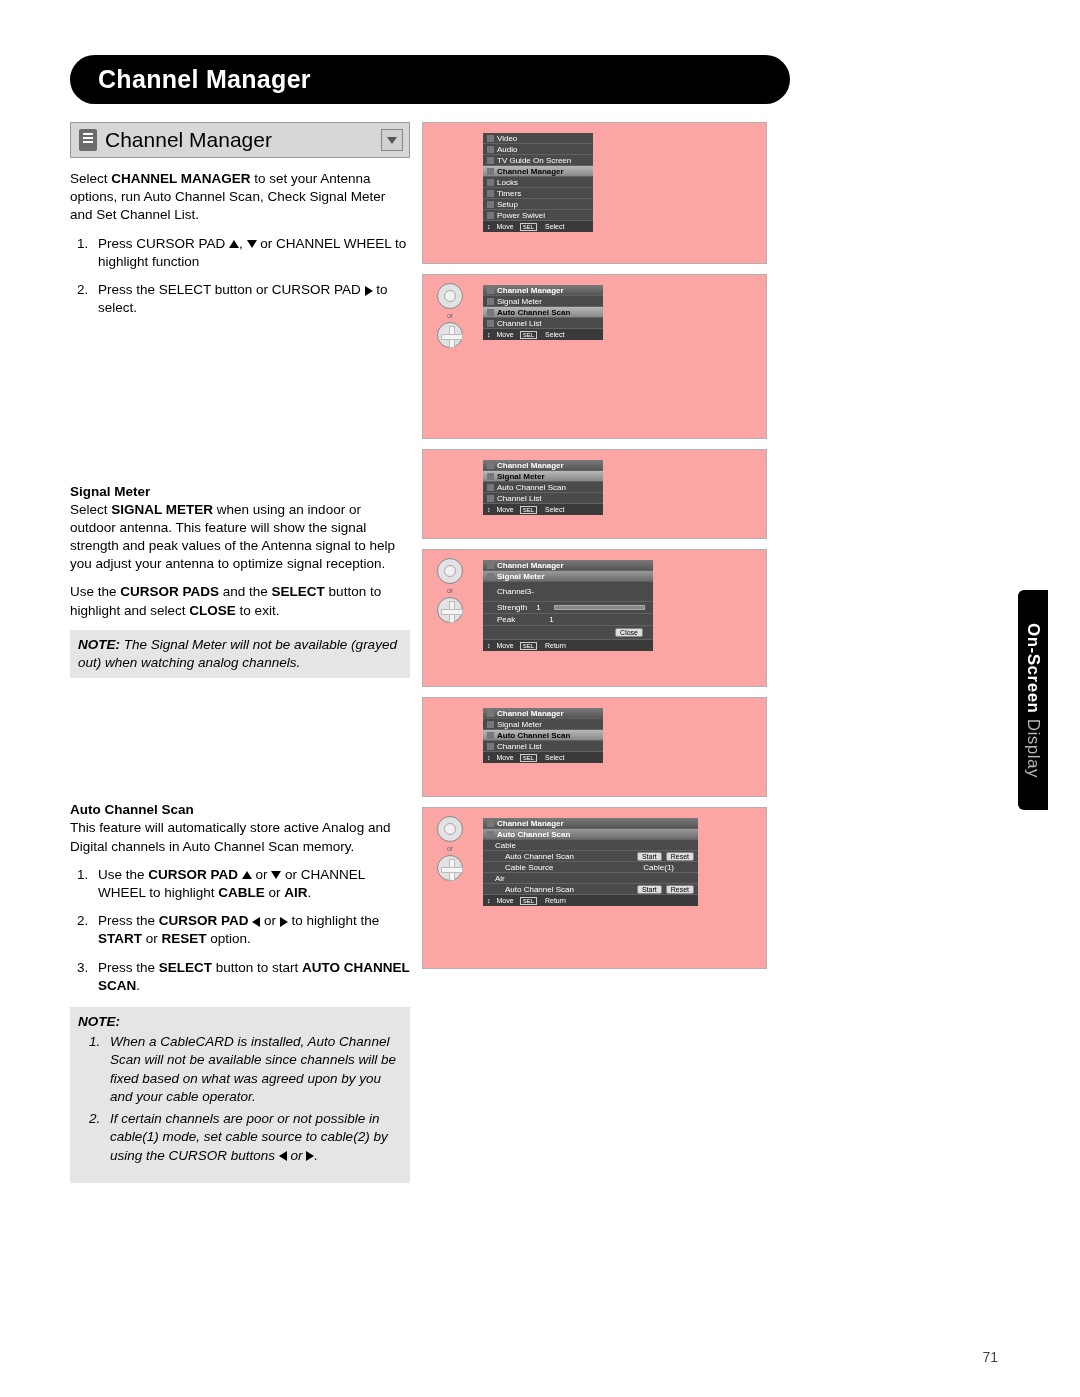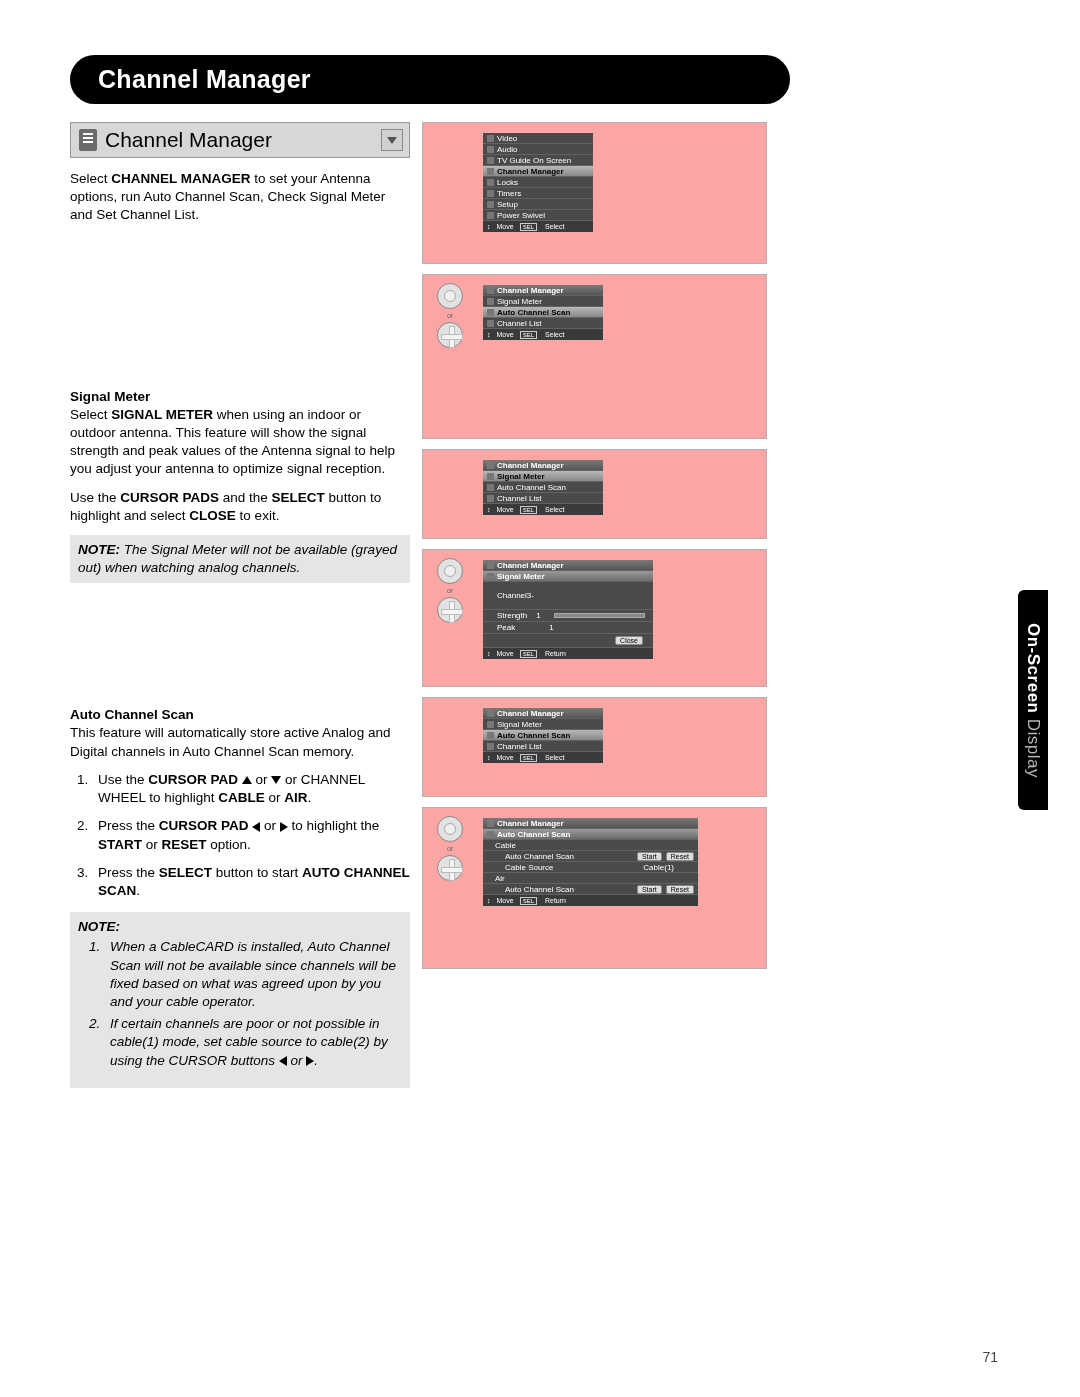--- a/index.html
+++ b/index.html
@@ -76,20 +76,24 @@
       <div class="section-header">
         <span class="doc-icon"></span>
         <span class="title">Channel Manager</span>
         <span class="arrow-box"></span>
       </div>
 
       <p>
         <span>Select </span><span class="b">CHANNEL MANAGER</span><span> to set your Antenna options, run Auto Channel Scan, Check Signal Meter and Set Channel List.</span>
       </p>
 
+      <ol>
+        <li><span>Press CURSOR PAD </span><span class="tri-u"></span><span>, </span><span class="tri-d"></span><span> or CHANNEL WHEEL to highlight function</span></li>
+        <li><span>Press the SELECT button or CURSOR PAD </span><span class="tri-r"></span><span> to select.</span></li>
+      </ol>
 
       <div style="height:150px"></div>
 
       <div class="subhead">Signal Meter</div>
       <p>
         <span>Select </span><span class="b">SIGNAL METER</span><span> when using an indoor or outdoor antenna. This feature will show the signal strength and peak values of the Antenna signal to help you adjust your antenna to optimize signal reception.</span>
       </p>
       <p>
         <span>Use the </span><span class="b">CURSOR PADS</span><span> and the </span><span class="b">SELECT</span><span> button to highlight and select </span><span class="b">CLOSE</span><span> to exit.</span>
       </p>
@@ -233,21 +237,21 @@
         </div>
         <div class="menu" style="left:60px; top:10px; width:170px;">
           <div class="row hd">
               <span class="cli"></span>
               <span>Channel Manager</span>
             </div>
           <div class="row hd" style="background:linear-gradient(#9a9a9a,#6c6c6c);">
               <span class="cli"></span>
               <span>Signal Meter</span>
             </div>
-          <div class="row" style="height:28px; padding-left:14px; ">
+          <div class="row" style="height:20px; padding-left:14px; ">
               <span>Channel</span>
               <span>3-</span>
             </div>
           <div class="row" style="height:12px; padding-left:14px; gap:9px;">
               <span>Strength</span>
               <span>1</span>
               <span style="flex:1; height:5px; background:#888; border:1px solid #aaa; margin:0 4px;"></span>
             </div>
           <div class="row" style="height:12px; padding-left:14px; gap:34px;">
               <span>Peak</span>

